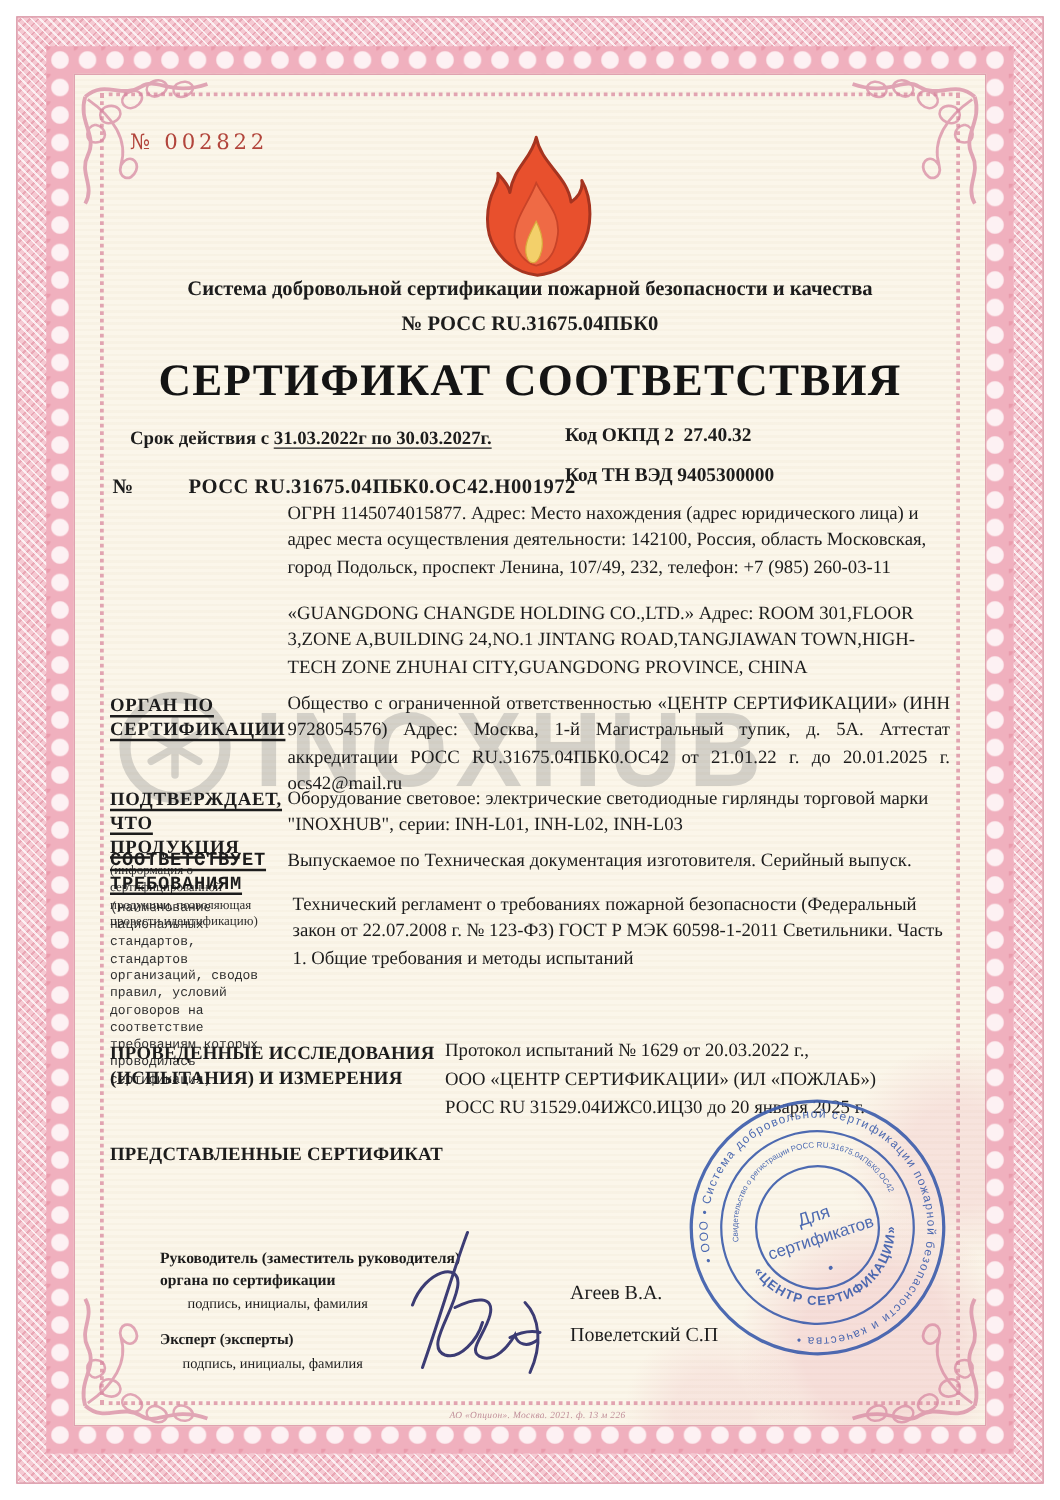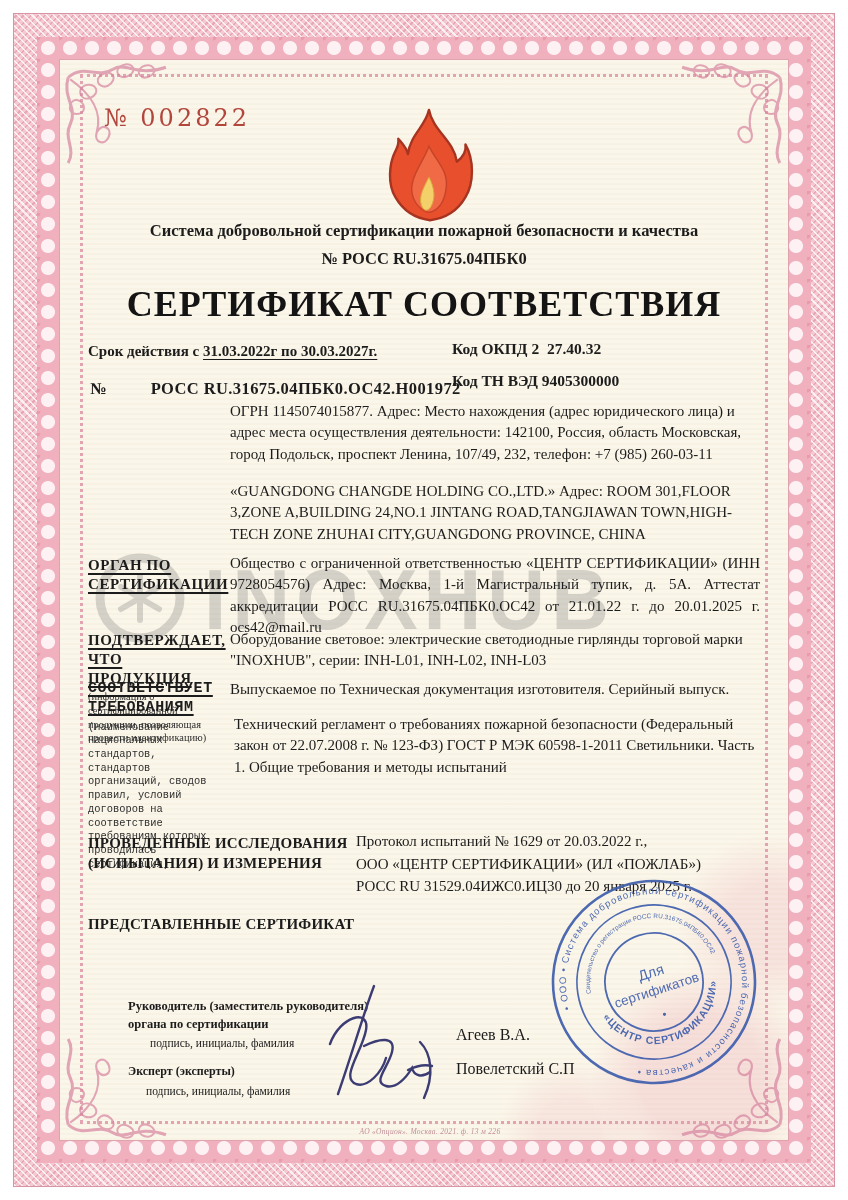--- a/index.html
+++ b/index.html
@@ -32,28 +32,28 @@
          border:3px dotted rgba(222,150,168,.85);pointer-events:none;}
   .corner{position:absolute;width:112px;height:112px;pointer-events:none;}
   .corner svg{width:100%;height:100%;}
   .corner.tl{left:58px;top:55px;}
   .corner.tr{right:58px;top:55px;transform:scaleX(-1);}
   .corner.bl{left:58px;bottom:53px;transform:scaleY(-1);}
   .corner.br{right:58px;bottom:53px;transform:scale(-1,-1);}
 
   
   .abs{position:absolute;z-index:2;}
-  .serial{left:104px;top:104px;font-family:"DejaVu Serif",serif;font-size:24px;
+  .serial{left:104px;top:104px;font-family:"DejaVu Serif",serif;font-size:17px;
           letter-spacing:3px;color:#b2453c;}
   .flame{left:381px;top:106px;width:96px;height:120px;z-index:2;}
   .sys1{left:60px;top:221px;width:728px;text-align:center;font-weight:bold;font-size:16.5px;}
   .sys2{left:60px;top:249px;width:728px;text-align:center;font-weight:bold;font-size:16.5px;}
   .title{left:60px;top:283px;width:728px;text-align:center;font-weight:bold;font-size:36px;
          letter-spacing:1px;color:#141414;}
-  .validity{left:88px;top:343px;font-size:15px;font-weight:bold;}
+  .validity{left:104px;top:343px;font-size:15px;font-weight:bold;}
   .validity .dates{text-decoration:underline;text-underline-offset:3px;}
   .okpd{left:452px;top:340px;font-size:15.5px;font-weight:bold;white-space:pre-wrap;}
   .tnved{left:452px;top:372px;font-size:15.5px;font-weight:bold;}
   .regrow{left:90px;top:379px;font-size:16.5px;font-weight:bold;}
   .regrow .num{margin-left:40px;text-underline-offset:3px;letter-spacing:.4px;}
 
   .slabel{font-weight:bold;font-size:15px;letter-spacing:.6px;
           text-decoration:underline;text-decoration-thickness:1.5px;text-underline-offset:2.5px;
           line-height:1.25;}
   .slabel.nou{text-decoration:none;letter-spacing:.2px;}

